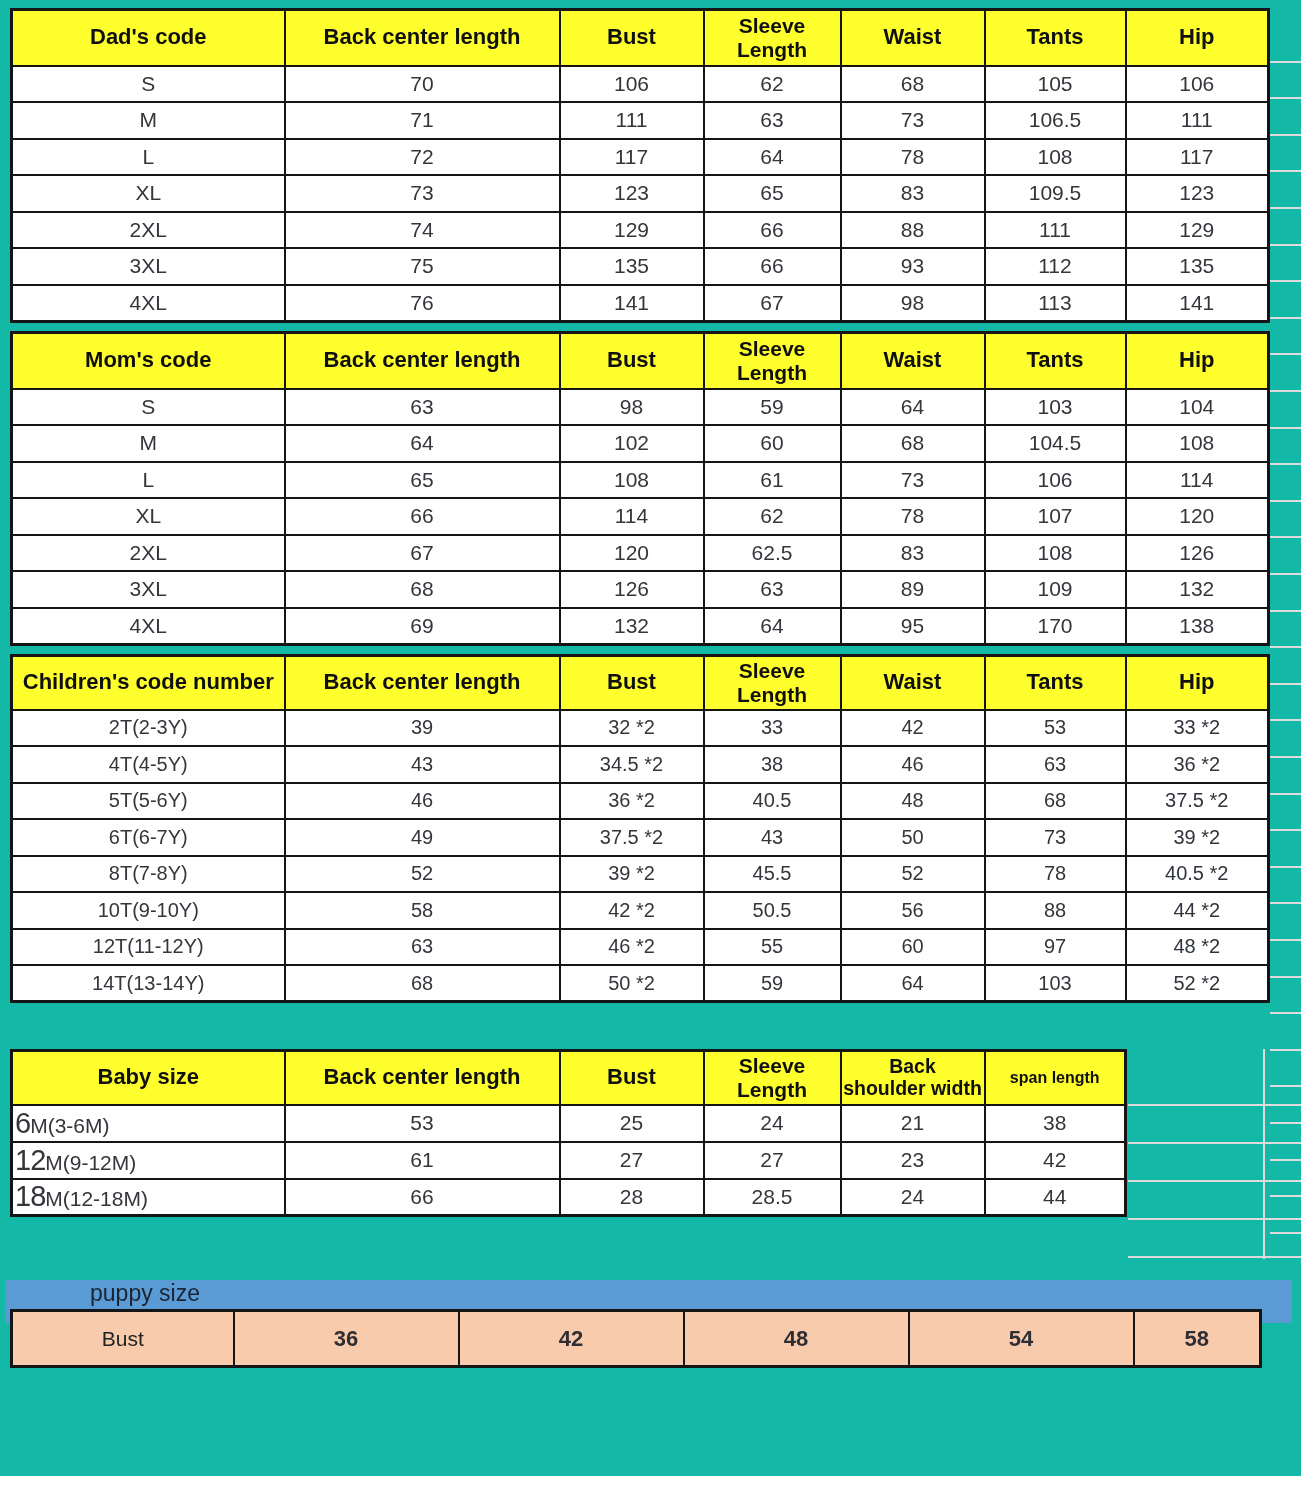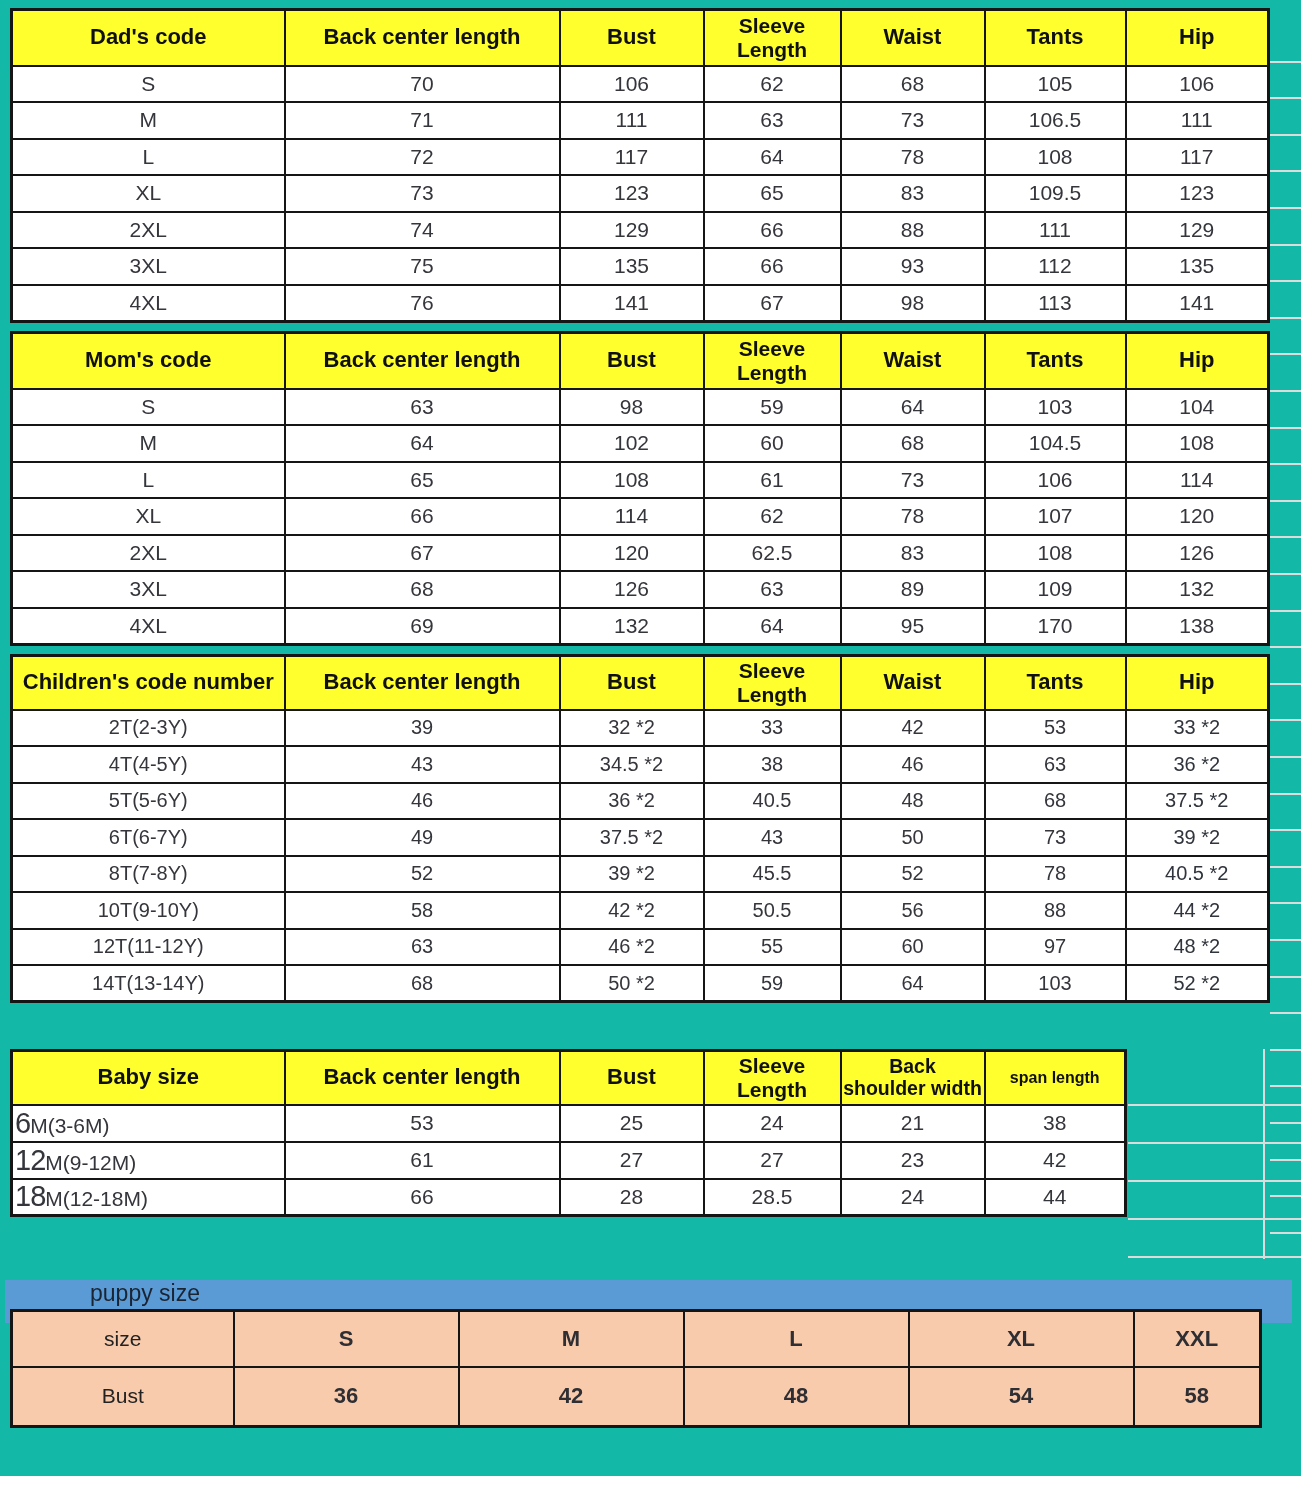--- a/index.html
+++ b/index.html
@@ -411,28 +411,20 @@
     <colgroup>
         <col style="width:222px">
         <col style="width:225px">
         <col style="width:225px">
         <col style="width:225px">
         <col style="width:225px">
         <col style="width:127px">
       </colgroup>
     <tbody>
         <tr>
-          <td class="p-label">size</td>
-          <td>S</td>
-          <td>M</td>
-          <td>L</td>
-          <td>XL</td>
-          <td>XXL</td>
-        </tr>
-        <tr>
           <td class="p-label">Bust</td>
           <td>36</td>
           <td>42</td>
           <td>48</td>
           <td>54</td>
           <td>58</td>
         </tr>
       </tbody>
   </table>
 

